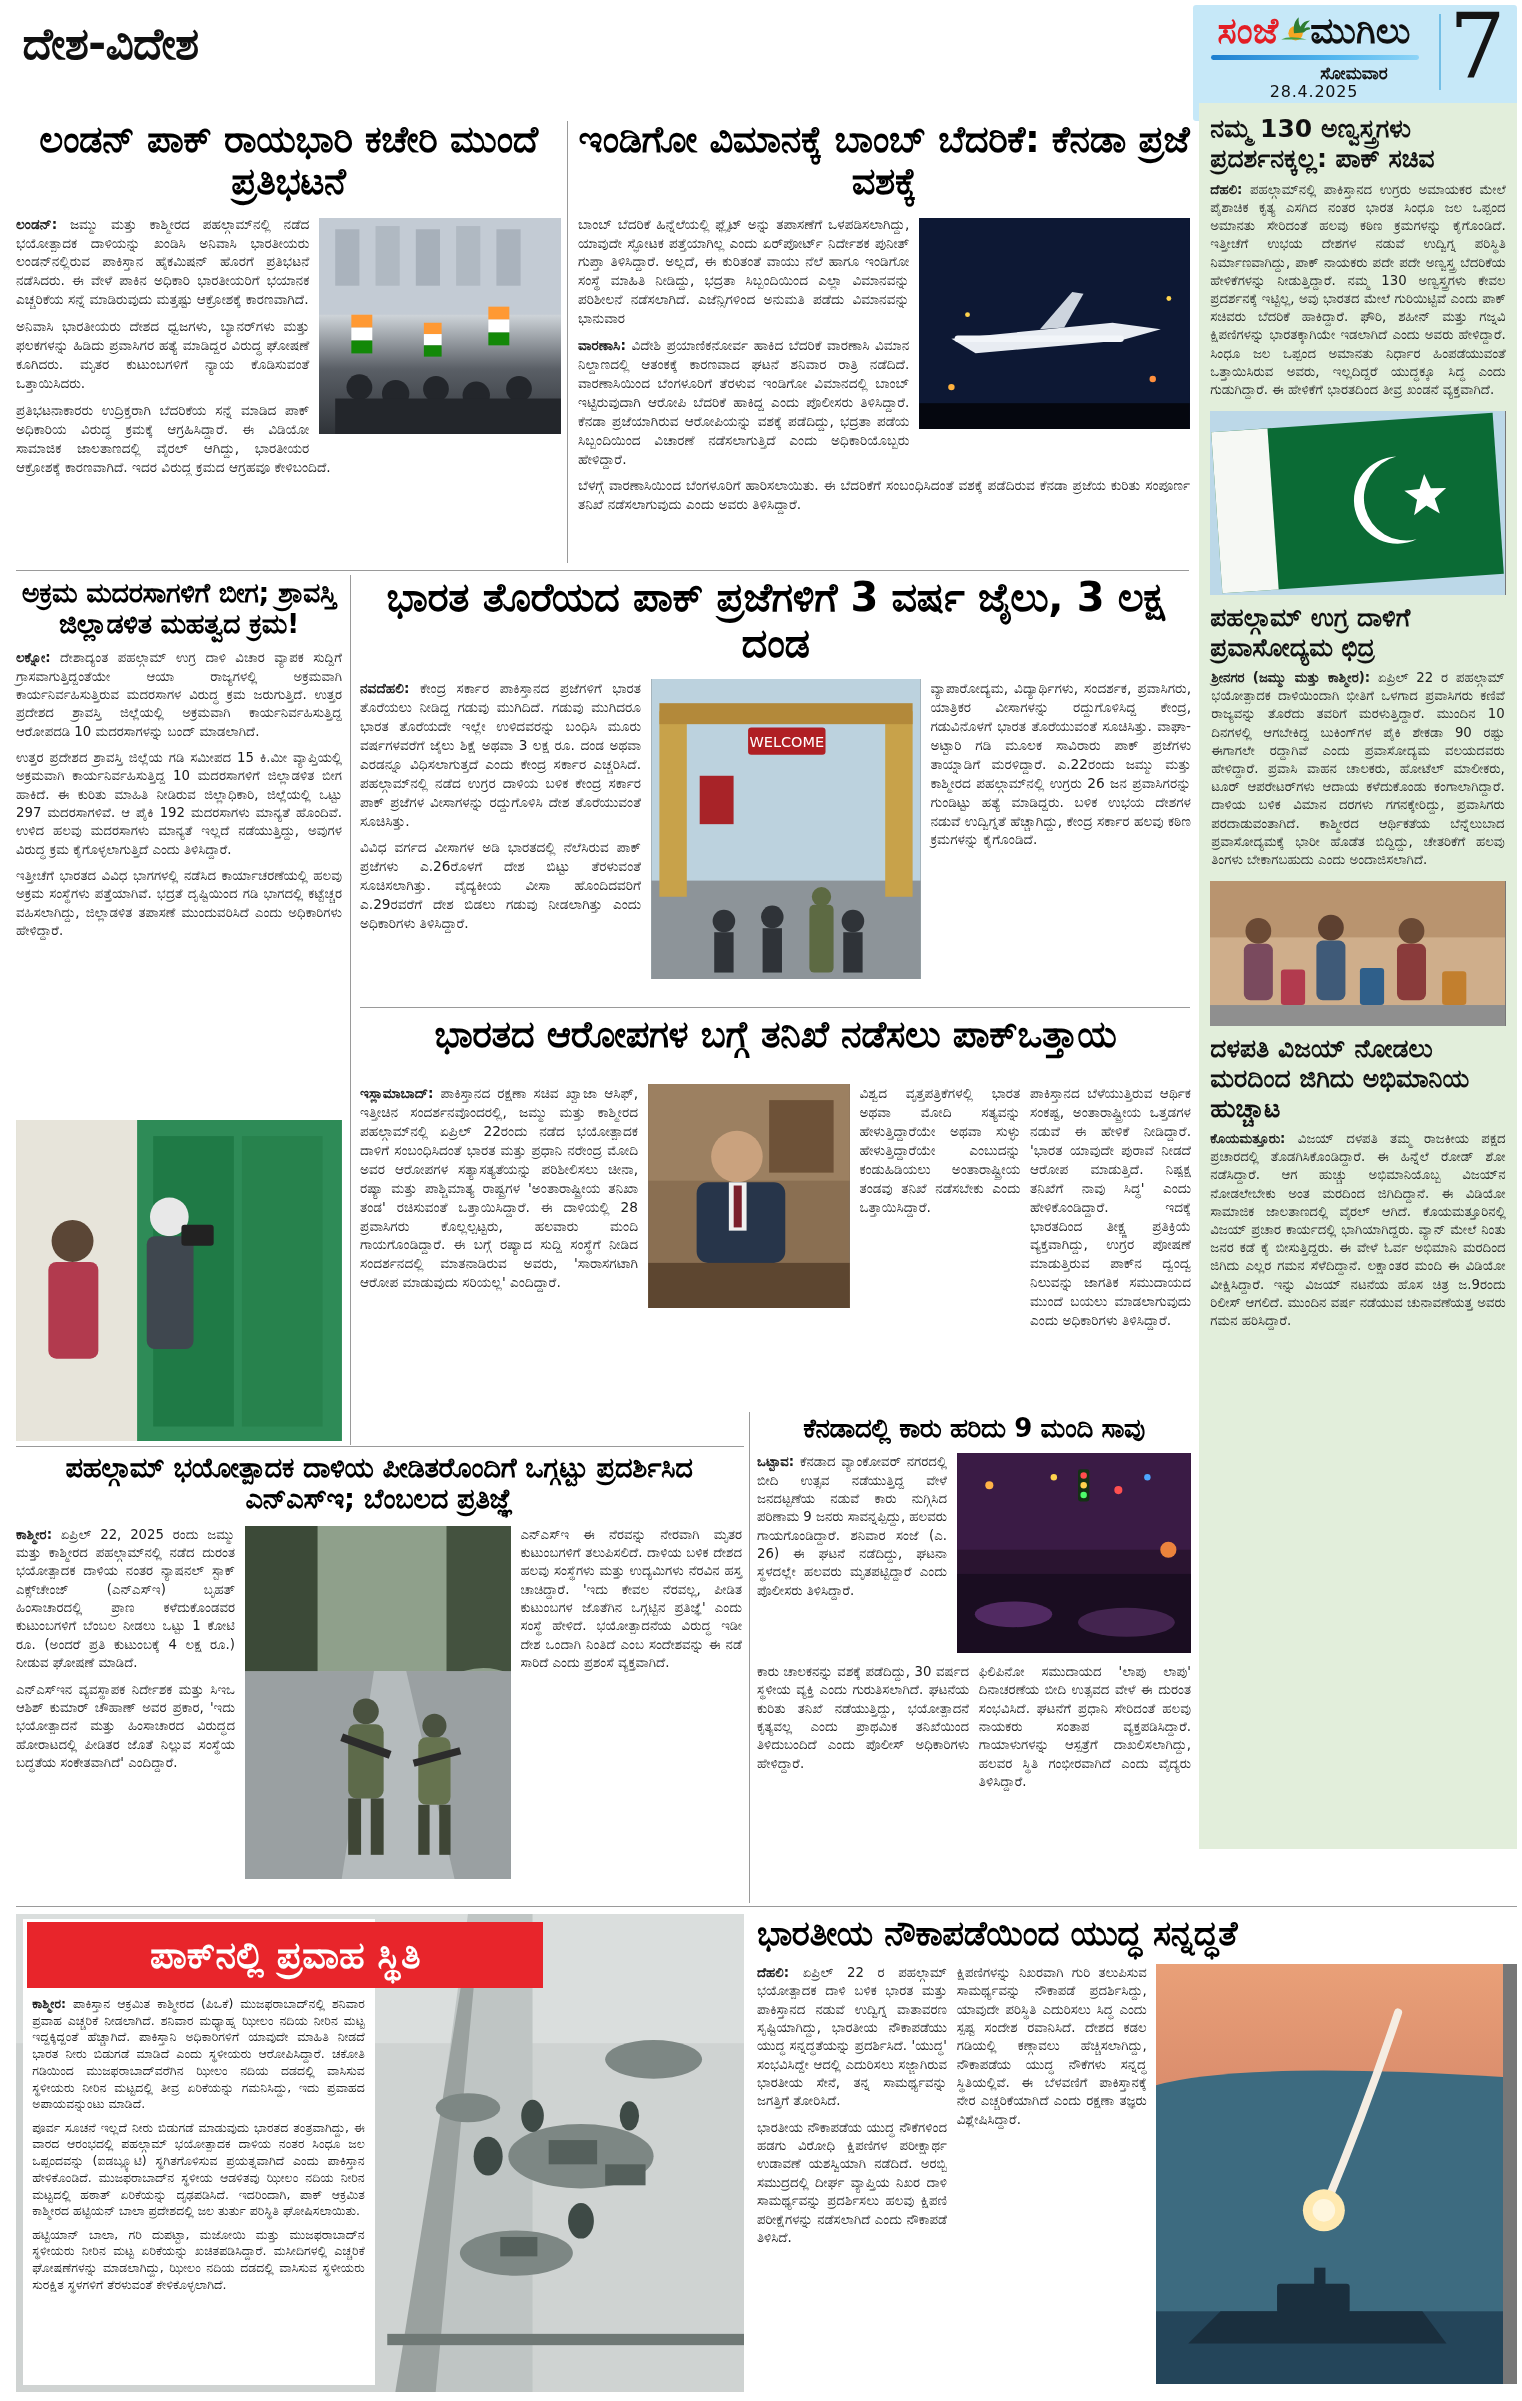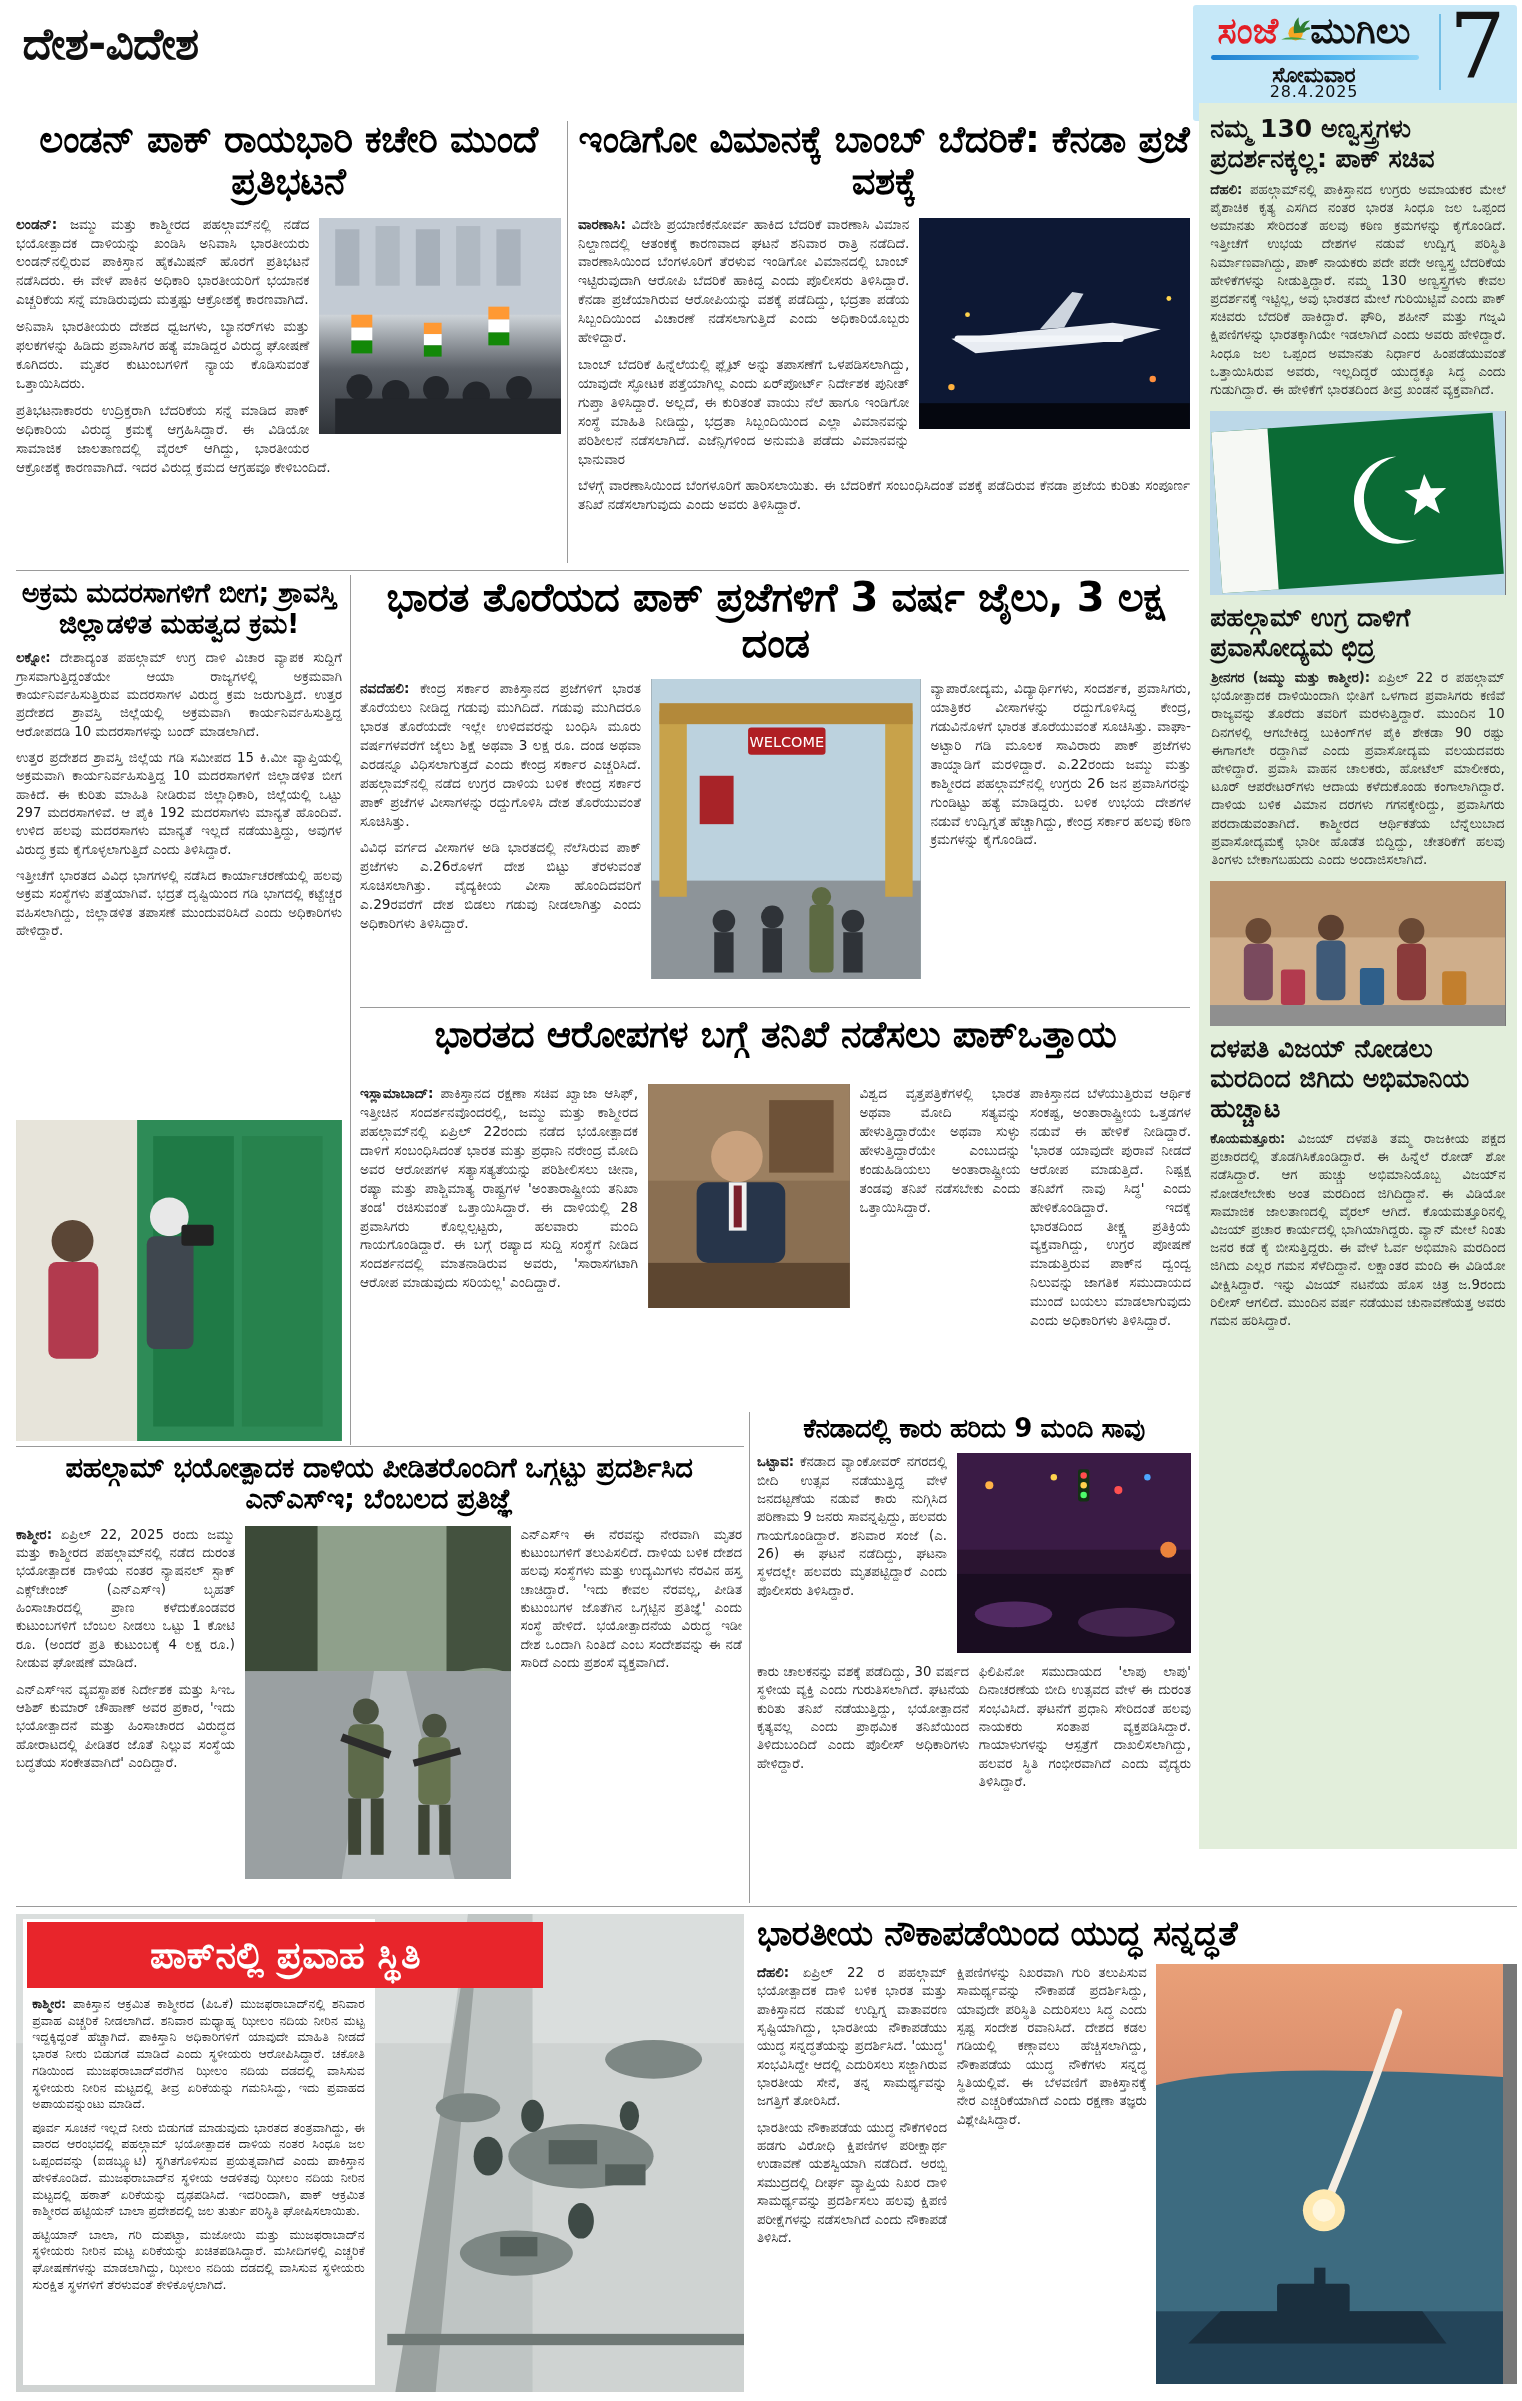--- a/index.html
+++ b/index.html
@@ -14,21 +14,21 @@
   .photo{position:relative;overflow:hidden;background:#777;}
   .cols{display:flex;gap:9.7px;}
   .abs{position:absolute;}
   
   #masthead{position:absolute;left:1193px;top:4.8px;width:324px;height:116px;background:#c6e8f8;border-radius:3.2px;}
   #masthead .logoline{position:absolute;left:0;top:8px;width:242px;text-align:center;font-size:36px;font-weight:bold;line-height:1;}
   #masthead .brand-red{color:#e31e25;}
   #masthead .brand-black{color:#101010;}
   #masthead .underbar{position:absolute;left:18px;top:50px;width:208px;height:4.8px;border-radius:2.4px;
      background:linear-gradient(90deg,#1d7fd0,#53b7ef 60%,#8ed4f7);}
-  #masthead .day{position:absolute;left:0;top:58px;width:242px;text-align:center;font-size:21px;font-weight:bold;}
+  #masthead .day{position:absolute;left:0;top:58px;width:242px;text-align:center;font-size:17px;font-weight:bold;padding-left:40px;}
   #masthead .date{position:absolute;left:0;top:77px;width:242px;text-align:center;font-size:16px;letter-spacing:0.8px;}
   #masthead .mdiv{position:absolute;left:246px;top:9.7px;width:2.4px;height:76px;background:#74bfe6;}
   #masthead .pageno{position:absolute;right:11.3px;top:-4.8px;font-family:"DejaVu Serif","Liberation Serif",serif;
      font-size:89px;font-weight:400;color:#151515;line-height:1.05;}
   #green-panel{position:absolute;left:1199px;top:103px;width:318px;height:1746px;background:#e2eedb;
      box-sizing:border-box;padding:9.7px 11.3px;}
   #green-panel .gh{font-size:25px;font-weight:bold;line-height:1.2;text-align:left;margin:1.6px 0 6.5px 0;}
   #green-panel .gb{font-size:13.3px;line-height:1.37;text-align:justify;color:#1d1d1d;}
   .redbox{background:#e8252b;color:#fff;font-weight:bold;display:flex;align-items:center;justify-content:center;}
 </style>
@@ -110,25 +110,25 @@
             <path d="M150 138 L190 92 L204 94 L180 136 z" fill="#cdd4de"></path>
             <rect x="44" y="146" width="210" height="8" rx="4" fill="#f2f5f9"></rect>
           </g>
           <circle cx="60" cy="120" r="3" fill="#ffd34d"></circle>
             <circle cx="310" cy="100" r="3" fill="#ffd34d"></circle>
           <circle cx="290" cy="200" r="4" fill="#ff8f3d"></circle>
             <circle cx="40" cy="210" r="4" fill="#ffb13d"></circle>
           <rect x="0" y="230" width="336" height="32" fill="#05070f"></rect>
         </svg>
       </div>
+      <p class="body-txt" style="margin:0 0 8px 0;">ಬಾಂಬ್ ಬೆದರಿಕೆ ಹಿನ್ನೆಲೆಯಲ್ಲಿ ಫ್ಲೈಟ್ ಅನ್ನು ತಪಾಸಣೆಗೆ ಒಳಪಡಿಸಲಾಗಿದ್ದು, ಯಾವುದೇ ಸ್ಫೋಟಕ ಪತ್ತೆಯಾಗಿಲ್ಲ ಎಂದು ಏರ್‌ಪೋರ್ಟ್ ನಿರ್ದೇಶಕ ಪುನೀತ್ ಗುಪ್ತಾ ತಿಳಿಸಿದ್ದಾರೆ. ಅಲ್ಲದೆ, ಈ ಕುರಿತಂತೆ ವಾಯು ನೆಲೆ ಹಾಗೂ ಇಂಡಿಗೋ ಸಂಸ್ಥೆ ಮಾಹಿತಿ ನೀಡಿದ್ದು, ಭದ್ರತಾ ಸಿಬ್ಬಂದಿಯಿಂದ ಎಲ್ಲಾ ವಿಮಾನವನ್ನು ಪರಿಶೀಲನೆ ನಡೆಸಲಾಗಿದೆ. ಎಜೆನ್ಸಿಗಳಿಂದ ಅನುಮತಿ ಪಡೆದು ವಿಮಾನವನ್ನು ಭಾನುವಾರ</p>
       <p class="body-txt" style="margin:0 0 8px 0;">
         <b class="dl">ವಾರಣಾಸಿ:</b>
         <span>ವಿದೇಶಿ ಪ್ರಯಾಣಿಕನೋರ್ವ ಹಾಕಿದ ಬೆದರಿಕೆ ವಾರಣಾಸಿ ವಿಮಾನ ನಿಲ್ದಾಣದಲ್ಲಿ ಆತಂಕಕ್ಕೆ ಕಾರಣವಾದ ಘಟನೆ ಶನಿವಾರ ರಾತ್ರಿ ನಡೆದಿದೆ. ವಾರಣಾಸಿಯಿಂದ ಬೆಂಗಳೂರಿಗೆ ತೆರಳುವ ಇಂಡಿಗೋ ವಿಮಾನದಲ್ಲಿ ಬಾಂಬ್ ಇಟ್ಟಿರುವುದಾಗಿ ಆರೋಪಿ ಬೆದರಿಕೆ ಹಾಕಿದ್ದ ಎಂದು ಪೊಲೀಸರು ತಿಳಿಸಿದ್ದಾರೆ. ಕೆನಡಾ ಪ್ರಜೆಯಾಗಿರುವ ಆರೋಪಿಯನ್ನು ವಶಕ್ಕೆ ಪಡೆದಿದ್ದು, ಭದ್ರತಾ ಪಡೆಯ ಸಿಬ್ಬಂದಿಯಿಂದ ವಿಚಾರಣೆ ನಡೆಸಲಾಗುತ್ತಿದೆ ಎಂದು ಅಧಿಕಾರಿಯೊಬ್ಬರು ಹೇಳಿದ್ದಾರೆ.</span>
       </p>
-      <p class="body-txt" style="margin:0 0 8px 0;">ಬಾಂಬ್ ಬೆದರಿಕೆ ಹಿನ್ನೆಲೆಯಲ್ಲಿ ಫ್ಲೈಟ್ ಅನ್ನು ತಪಾಸಣೆಗೆ ಒಳಪಡಿಸಲಾಗಿದ್ದು, ಯಾವುದೇ ಸ್ಫೋಟಕ ಪತ್ತೆಯಾಗಿಲ್ಲ ಎಂದು ಏರ್‌ಪೋರ್ಟ್ ನಿರ್ದೇಶಕ ಪುನೀತ್ ಗುಪ್ತಾ ತಿಳಿಸಿದ್ದಾರೆ. ಅಲ್ಲದೆ, ಈ ಕುರಿತಂತೆ ವಾಯು ನೆಲೆ ಹಾಗೂ ಇಂಡಿಗೋ ಸಂಸ್ಥೆ ಮಾಹಿತಿ ನೀಡಿದ್ದು, ಭದ್ರತಾ ಸಿಬ್ಬಂದಿಯಿಂದ ಎಲ್ಲಾ ವಿಮಾನವನ್ನು ಪರಿಶೀಲನೆ ನಡೆಸಲಾಗಿದೆ. ಎಜೆನ್ಸಿಗಳಿಂದ ಅನುಮತಿ ಪಡೆದು ವಿಮಾನವನ್ನು ಭಾನುವಾರ</p>
       <p class="body-txt" style="margin:0;">ಬೆಳಗ್ಗೆ ವಾರಣಾಸಿಯಿಂದ ಬೆಂಗಳೂರಿಗೆ ಹಾರಿಸಲಾಯಿತು. ಈ ಬೆದರಿಕೆಗೆ ಸಂಬಂಧಿಸಿದಂತೆ ವಶಕ್ಕೆ ಪಡೆದಿರುವ ಕೆನಡಾ ಪ್ರಜೆಯ ಕುರಿತು ಸಂಪೂರ್ಣ ತನಿಖೆ ನಡೆಸಲಾಗುವುದು ಎಂದು ಅವರು ತಿಳಿಸಿದ್ದಾರೆ.</p>
     </div>
   </div>
 
   <div class="rule-h" style="left:16px;top:570px;width:1173px;"></div>
   <div class="rule-v" style="left:350px;top:575px;height:870px;"></div>
 
   <div class="abs" style="left:16px;top:578px;width:326px;">
     <div class="headline" style="font-size:27px;">ಅಕ್ರಮ ಮದರಸಾಗಳಿಗೆ ಬೀಗ; ಶ್ರಾವಸ್ತಿ ಜಿಲ್ಲಾಡಳಿತ ಮಹತ್ವದ ಕ್ರಮ!</div>
     <p class="body-txt" style="margin:9.7px 0 8px 0;font-size:13.3px;">

